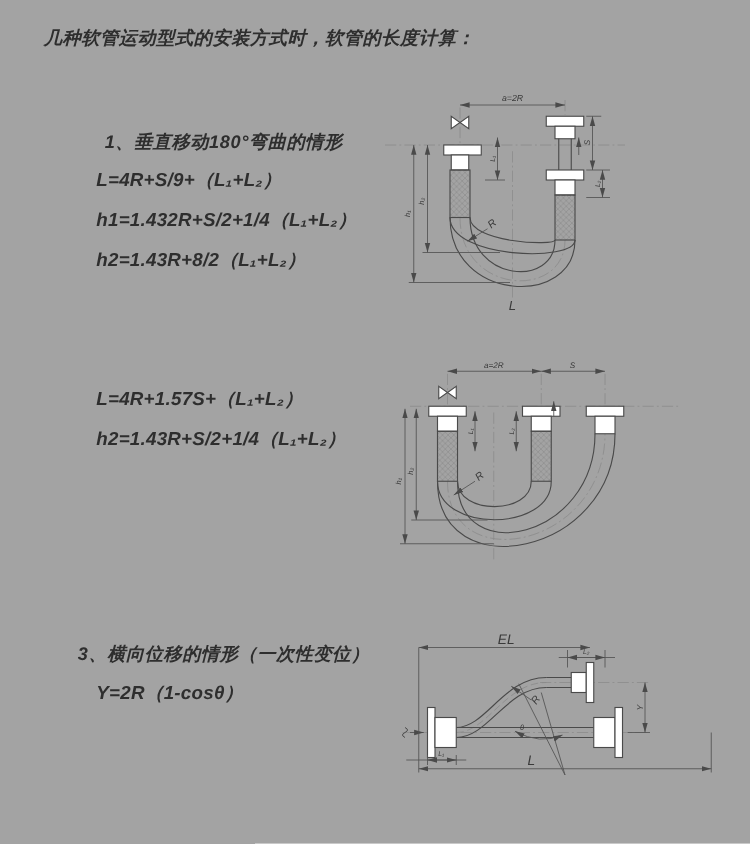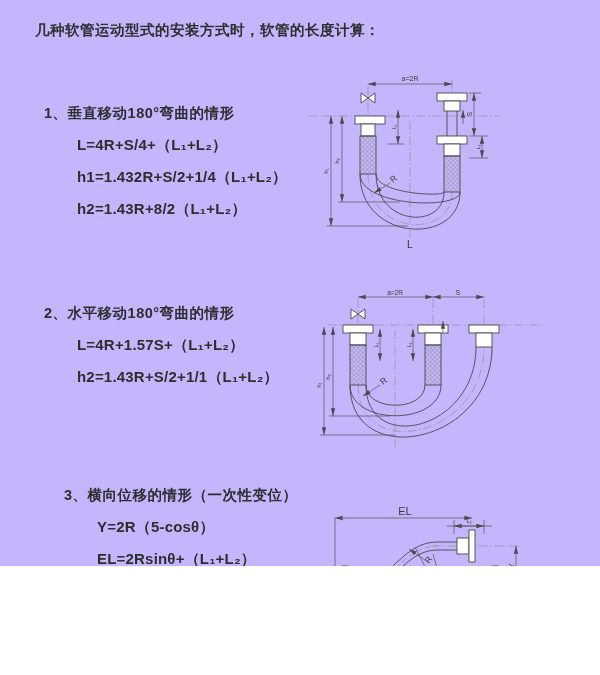--- a/index.html
+++ b/index.html
@@ -1,25 +1,25 @@
 <!DOCTYPE html>
 <html><head>
 <meta charset="utf-8">
 <style>
   html,body{margin:0;padding:0;background:#ffffff;}
   .page{
-    position:relative;width:600px;height:566px;background:#c4b5fd;overflow:hidden;
-    font-family:"Liberation Sans","DejaVu Sans",sans-serif;color:#2e2e2e;
+    position:relative;width:600px;height:675px;background:#a3a3a3;overflow:hidden;
+    font-family:"Liberation Sans","DejaVu Sans",sans-serif;color:#2e2e2e;font-style:italic;
   }
   .doc-title{
     position:absolute;left:35px;top:21px;font-size:14.5px;font-weight:bold;letter-spacing:.5px;
   }
   .section{position:absolute;left:44px;width:270px;}
-  .sec1{top:104px;} .sec2{top:304px;} .sec3{top:486px;margin-left:20px;}
-  .sec-heading{font-size:14.5px;font-weight:bold;letter-spacing:.5px;margin:0 0 6px 0;}
+  .sec1{top:104px;} .sec2{top:304px;} .sec3{top:514px;}
+  .sec-heading{font-size:14.5px;font-weight:bold;letter-spacing:.5px;margin:0 0 6px 0;text-align:center;}
   .formula{font-size:15px;font-weight:bold;letter-spacing:.2px;padding-left:33px;line-height:32px;white-space:nowrap;}
   .diagram{position:absolute;}
   .dg1{left:300px;top:66px;}
   .dg2{left:300px;top:285px;}
   .dg3{left:317px;top:500px;}
   svg{display:block;}
   svg text{font-family:"Liberation Sans","DejaVu Sans",sans-serif;fill:#3a3a3a;}
   .defs-holder{position:absolute;width:0;height:0;overflow:hidden;}
 </style>
 </head>
@@ -35,35 +35,33 @@
       <pattern id="braid" width="4.5" height="4.5" patternUnits="userSpaceOnUse">
         <path d="M0,0 L4.5,4.5 M4.5,0 L0,4.5" stroke="#8d8d8d" stroke-width="0.55"></path>
       </pattern>
     </defs>
   </svg>
 
   <div class="doc-title">几种软管运动型式的安装方式时，软管的长度计算：</div>
 
   <div class="section sec1">
     <div class="sec-heading">1、垂直移动180°弯曲的情形</div>
-    <div class="formula">L=4R+S/4+（L₁+L₂）</div>
+    <div class="formula">L=4R+S/9+（L₁+L₂）</div>
     <div class="formula">h1=1.432R+S/2+1/4（L₁+L₂）</div>
     <div class="formula">h2=1.43R+8/2（L₁+L₂）</div>
   </div>
 
   <div class="section sec2">
-    <div class="sec-heading">2、水平移动180°弯曲的情形</div>
     <div class="formula">L=4R+1.57S+（L₁+L₂）</div>
-    <div class="formula">h2=1.43R+S/2+1/1（L₁+L₂）</div>
+    <div class="formula">h2=1.43R+S/2+1/4（L₁+L₂）</div>
   </div>
 
   <div class="section sec3">
     <div class="sec-heading">3、横向位移的情形（一次性变位）</div>
-    <div class="formula">Y=2R（5-cosθ）</div>
-    <div class="formula">EL=2Rsinθ+（L₁+L₂）</div>
+    <div class="formula">Y=2R（1-cosθ）</div>
   </div>
 
   <div class="diagram dg1">
     <svg width="270" height="197" viewBox="0 0 270 197">
 
       <g stroke="#8a8a8a" stroke-width="0.6" fill="none" stroke-dasharray="9 2.5 1.5 2.5">
         <line x1="8" y1="50" x2="200" y2="50"></line>
         <line x1="68" y1="20" x2="68" y2="50"></line>
         <line x1="110" y1="55" x2="110" y2="172"></line>
         <line x1="152" y1="14" x2="152" y2="26"></line>

